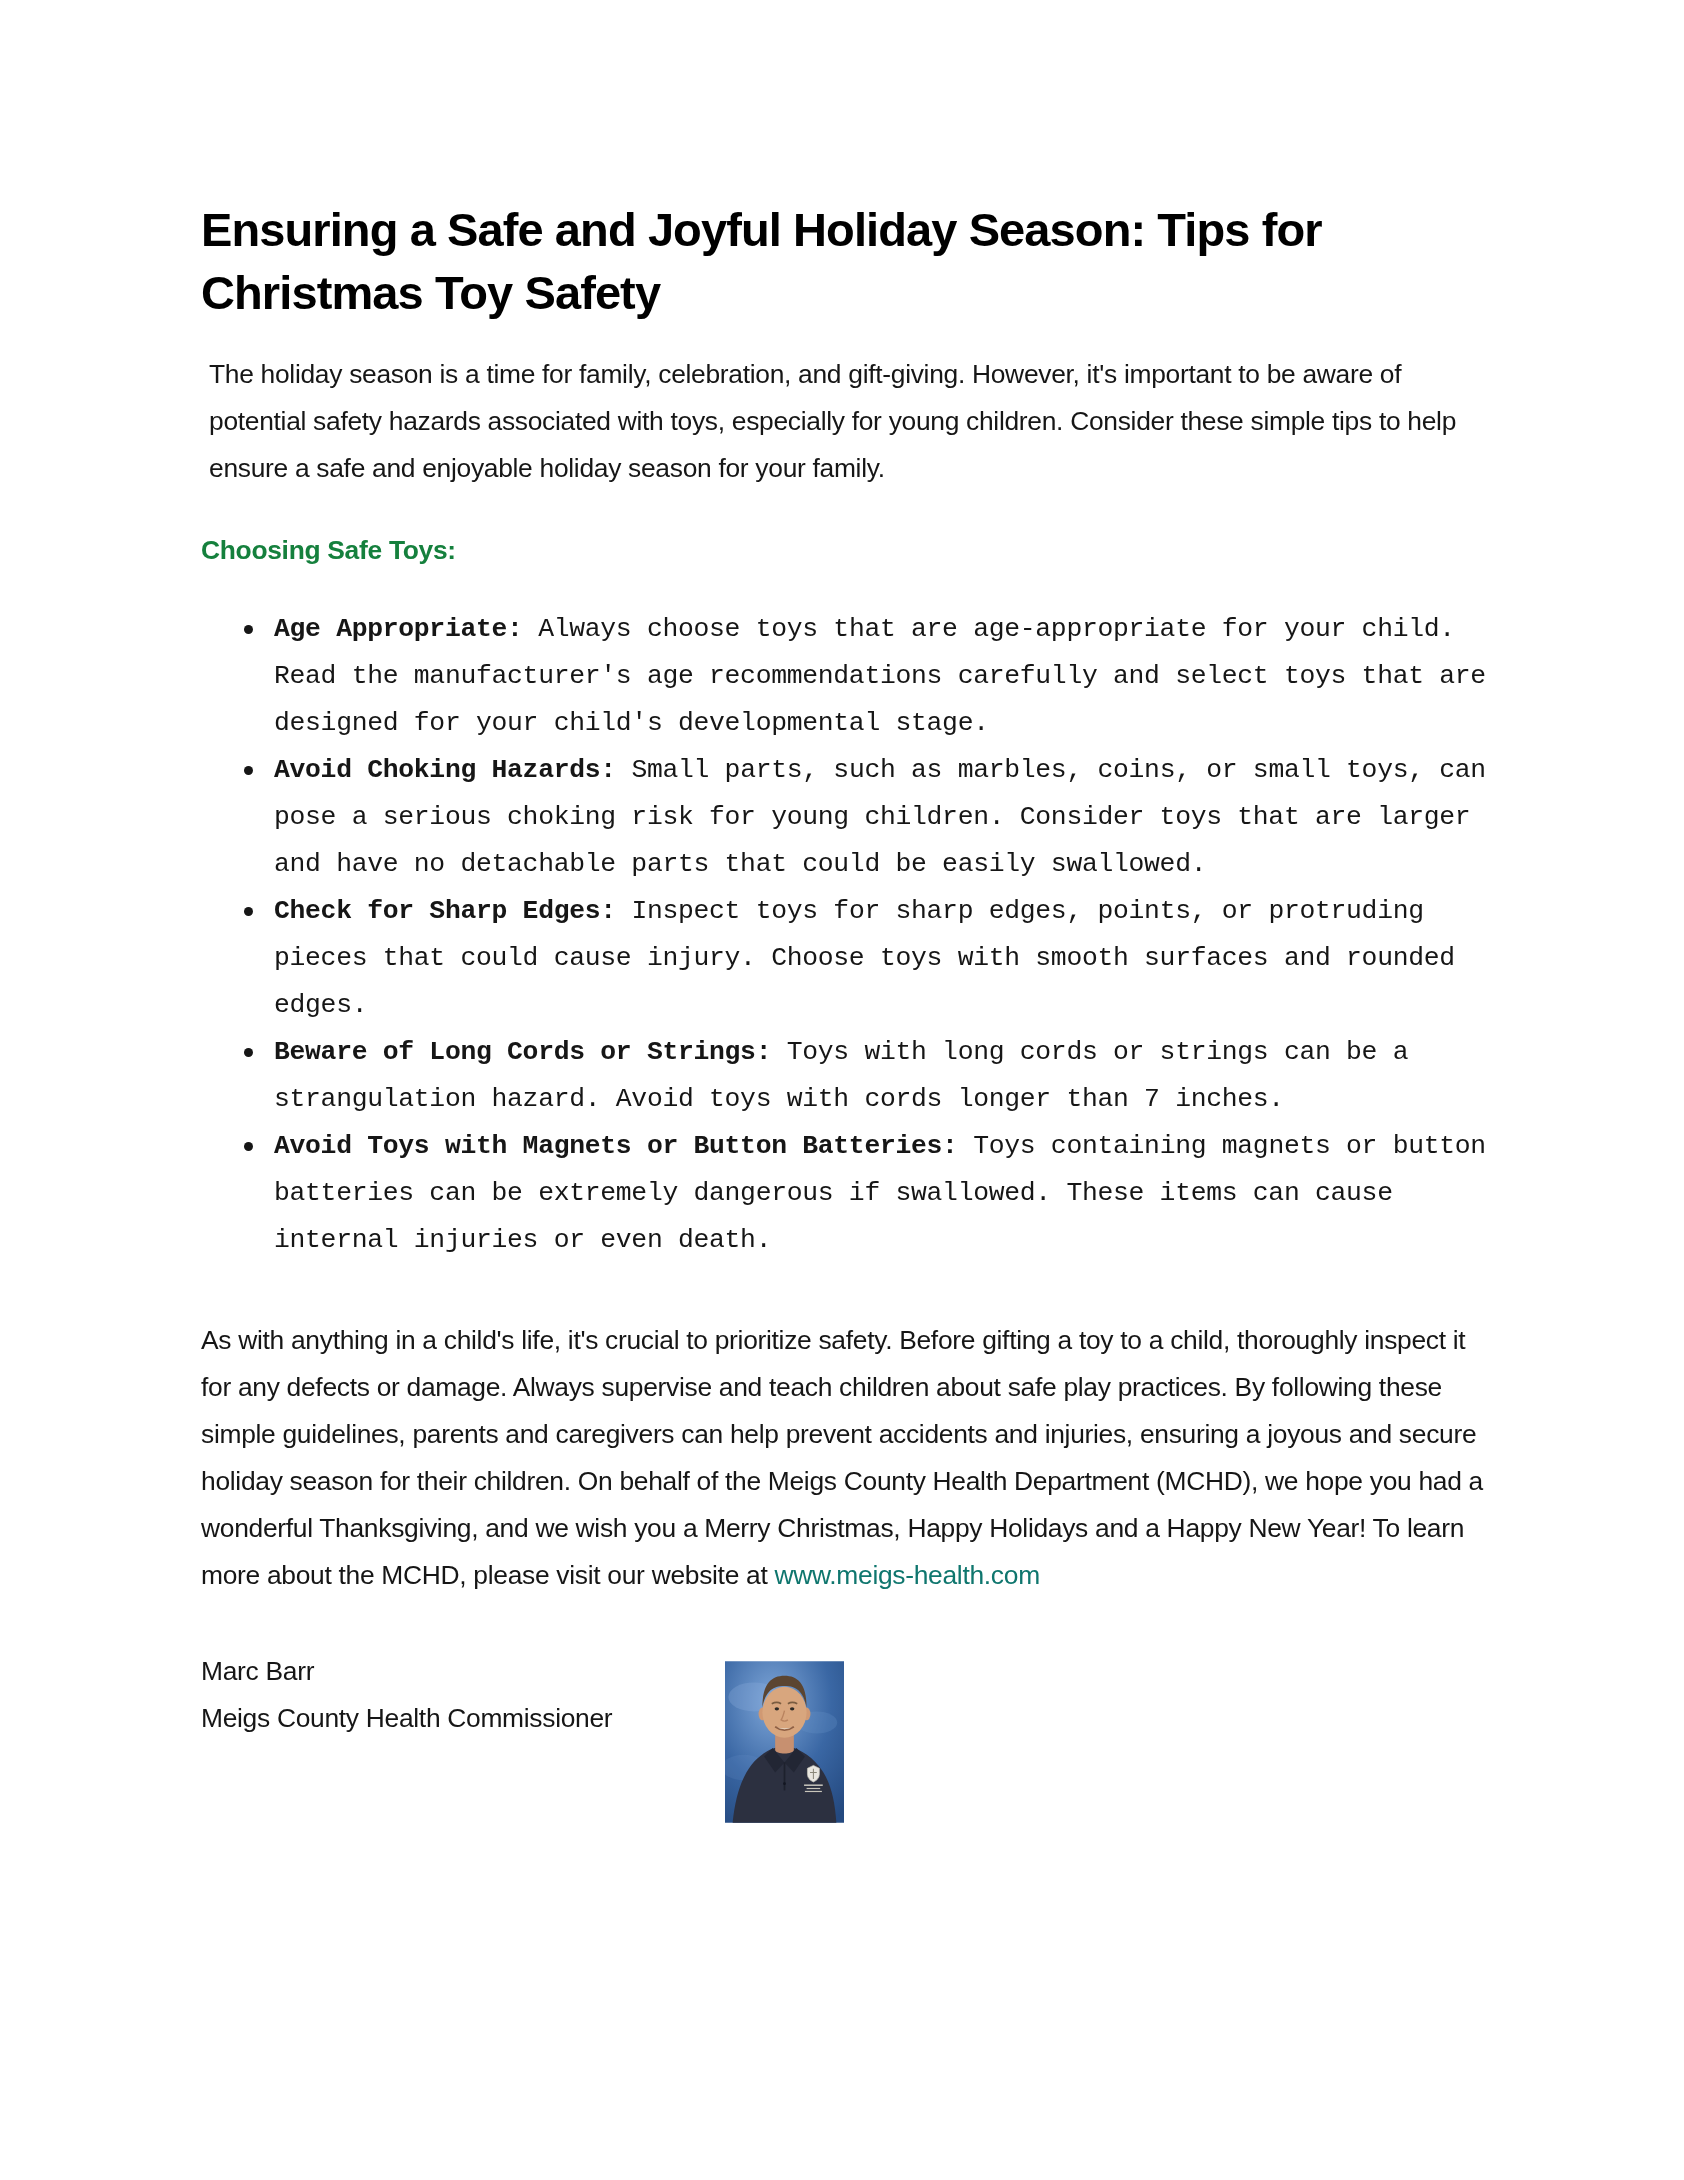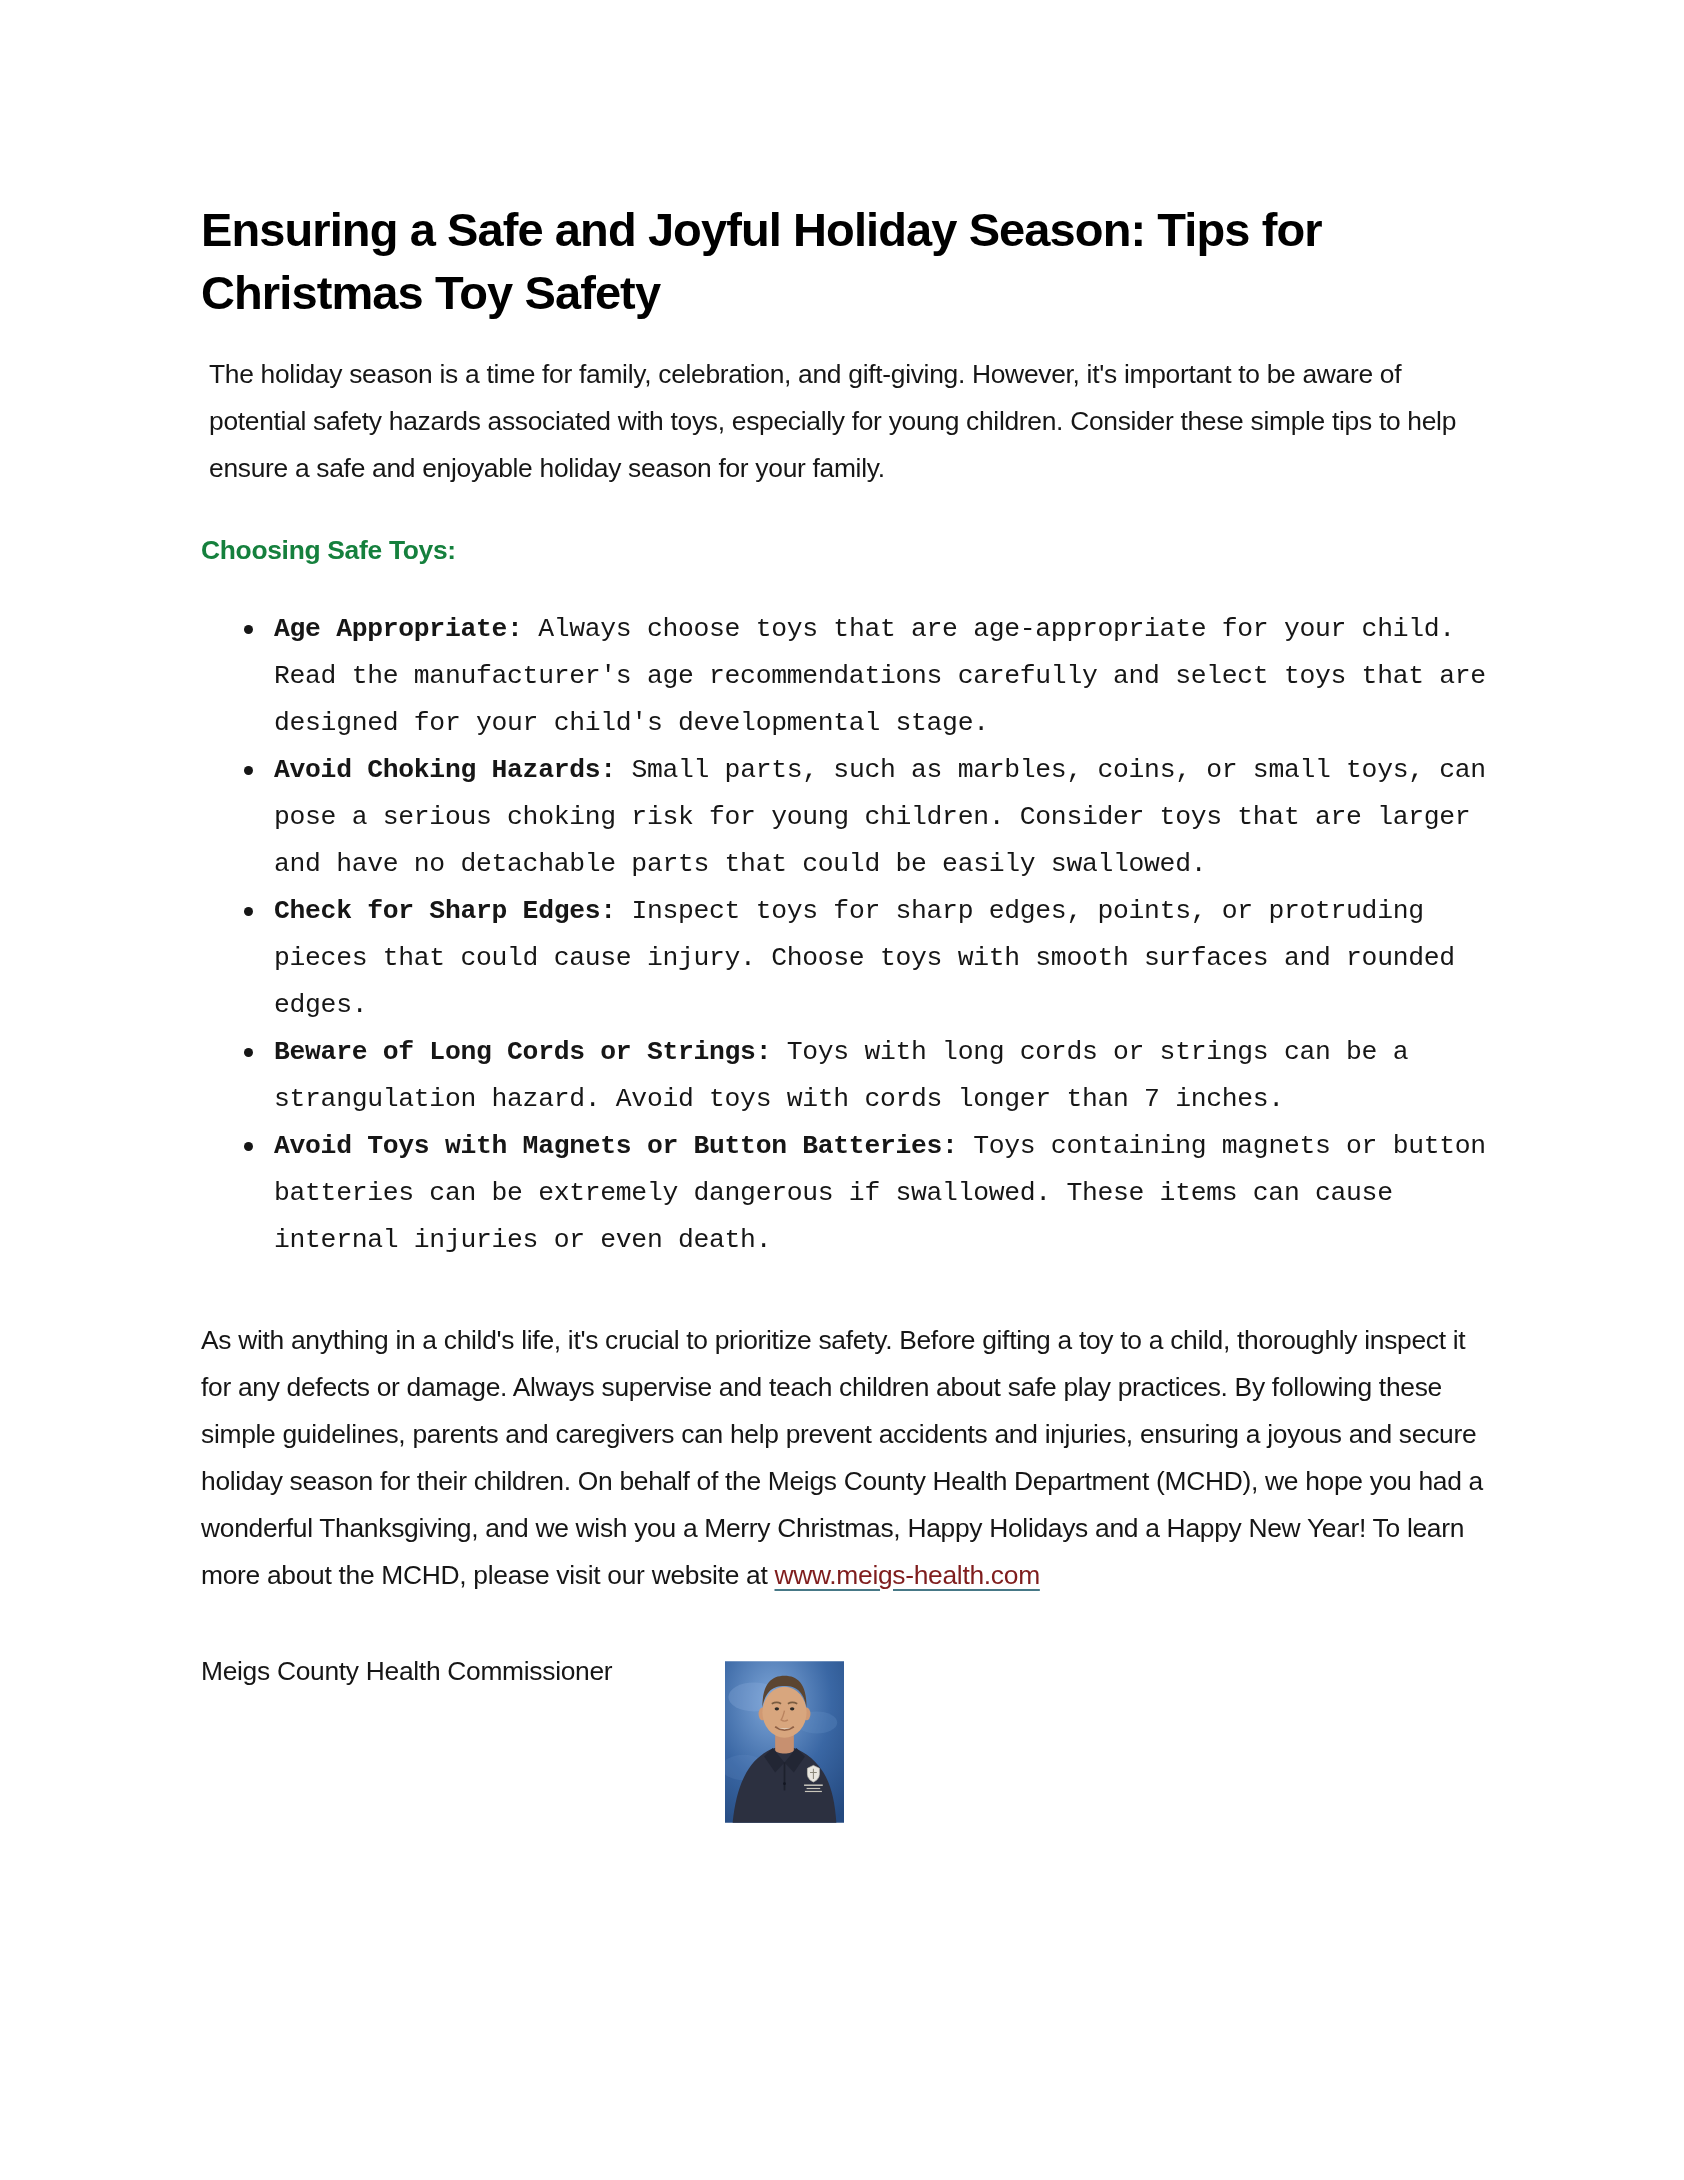--- a/index.html
+++ b/index.html
@@ -54,22 +54,21 @@
   }
   ul.tips .dot{
     position:absolute;
     left:43px;top:19px;
     width:9.4px;height:9.4px;
     border-radius:50%;
     background:#161616;
   }
   .closing{margin:0;}
   .weblink{
-    color:#7f1d1d;
-    text-decoration:underline;
+    color:#0f766e;
     text-decoration-color:#467886;
     text-underline-offset:5.1px;
     text-decoration-thickness:1.7px;
     cursor:pointer;
   }
   .signature{
     margin-top:49px;
     font-size:26.4px;
     line-height:47px;
     letter-spacing:-0.3px;
@@ -121,20 +120,21 @@
         <span>Toys containing magnets or button batteries can be extremely dangerous if swallowed. These items can cause internal injuries or even death.</span>
       </li>
     </ul>
 
     <p class="body-text closing">
       <span>As with anything in a child's life, it's crucial to prioritize safety. Before gifting a toy to a child, thoroughly inspect it for any defects or damage. Always supervise and teach children about safe play practices. By following these simple guidelines, parents and caregivers can help prevent accidents and injuries, ensuring a joyous and secure holiday season for their children. On behalf of the Meigs County Health Department (MCHD), we hope you had a wonderful Thanksgiving, and we wish you a Merry Christmas, Happy Holidays and a Happy New Year! To learn more about the MCHD, please visit our website at</span>
       <a class="weblink">www.meigs-health.com</a>
     </p>
 
     <div class="signature">
+      <div>Marc Barr</div>
       <div>Meigs County Health Commissioner</div>
     </div>
 
   </div>
 
   <div class="photo">
     <svg viewBox="0 0 140 190" xmlns="http://www.w3.org/2000/svg">
       <defs>
         <radialGradient id="bgGrad" cx="40%" cy="25%" r="90%">
           <stop offset="0%" stop-color="#7ea6d8"></stop>

